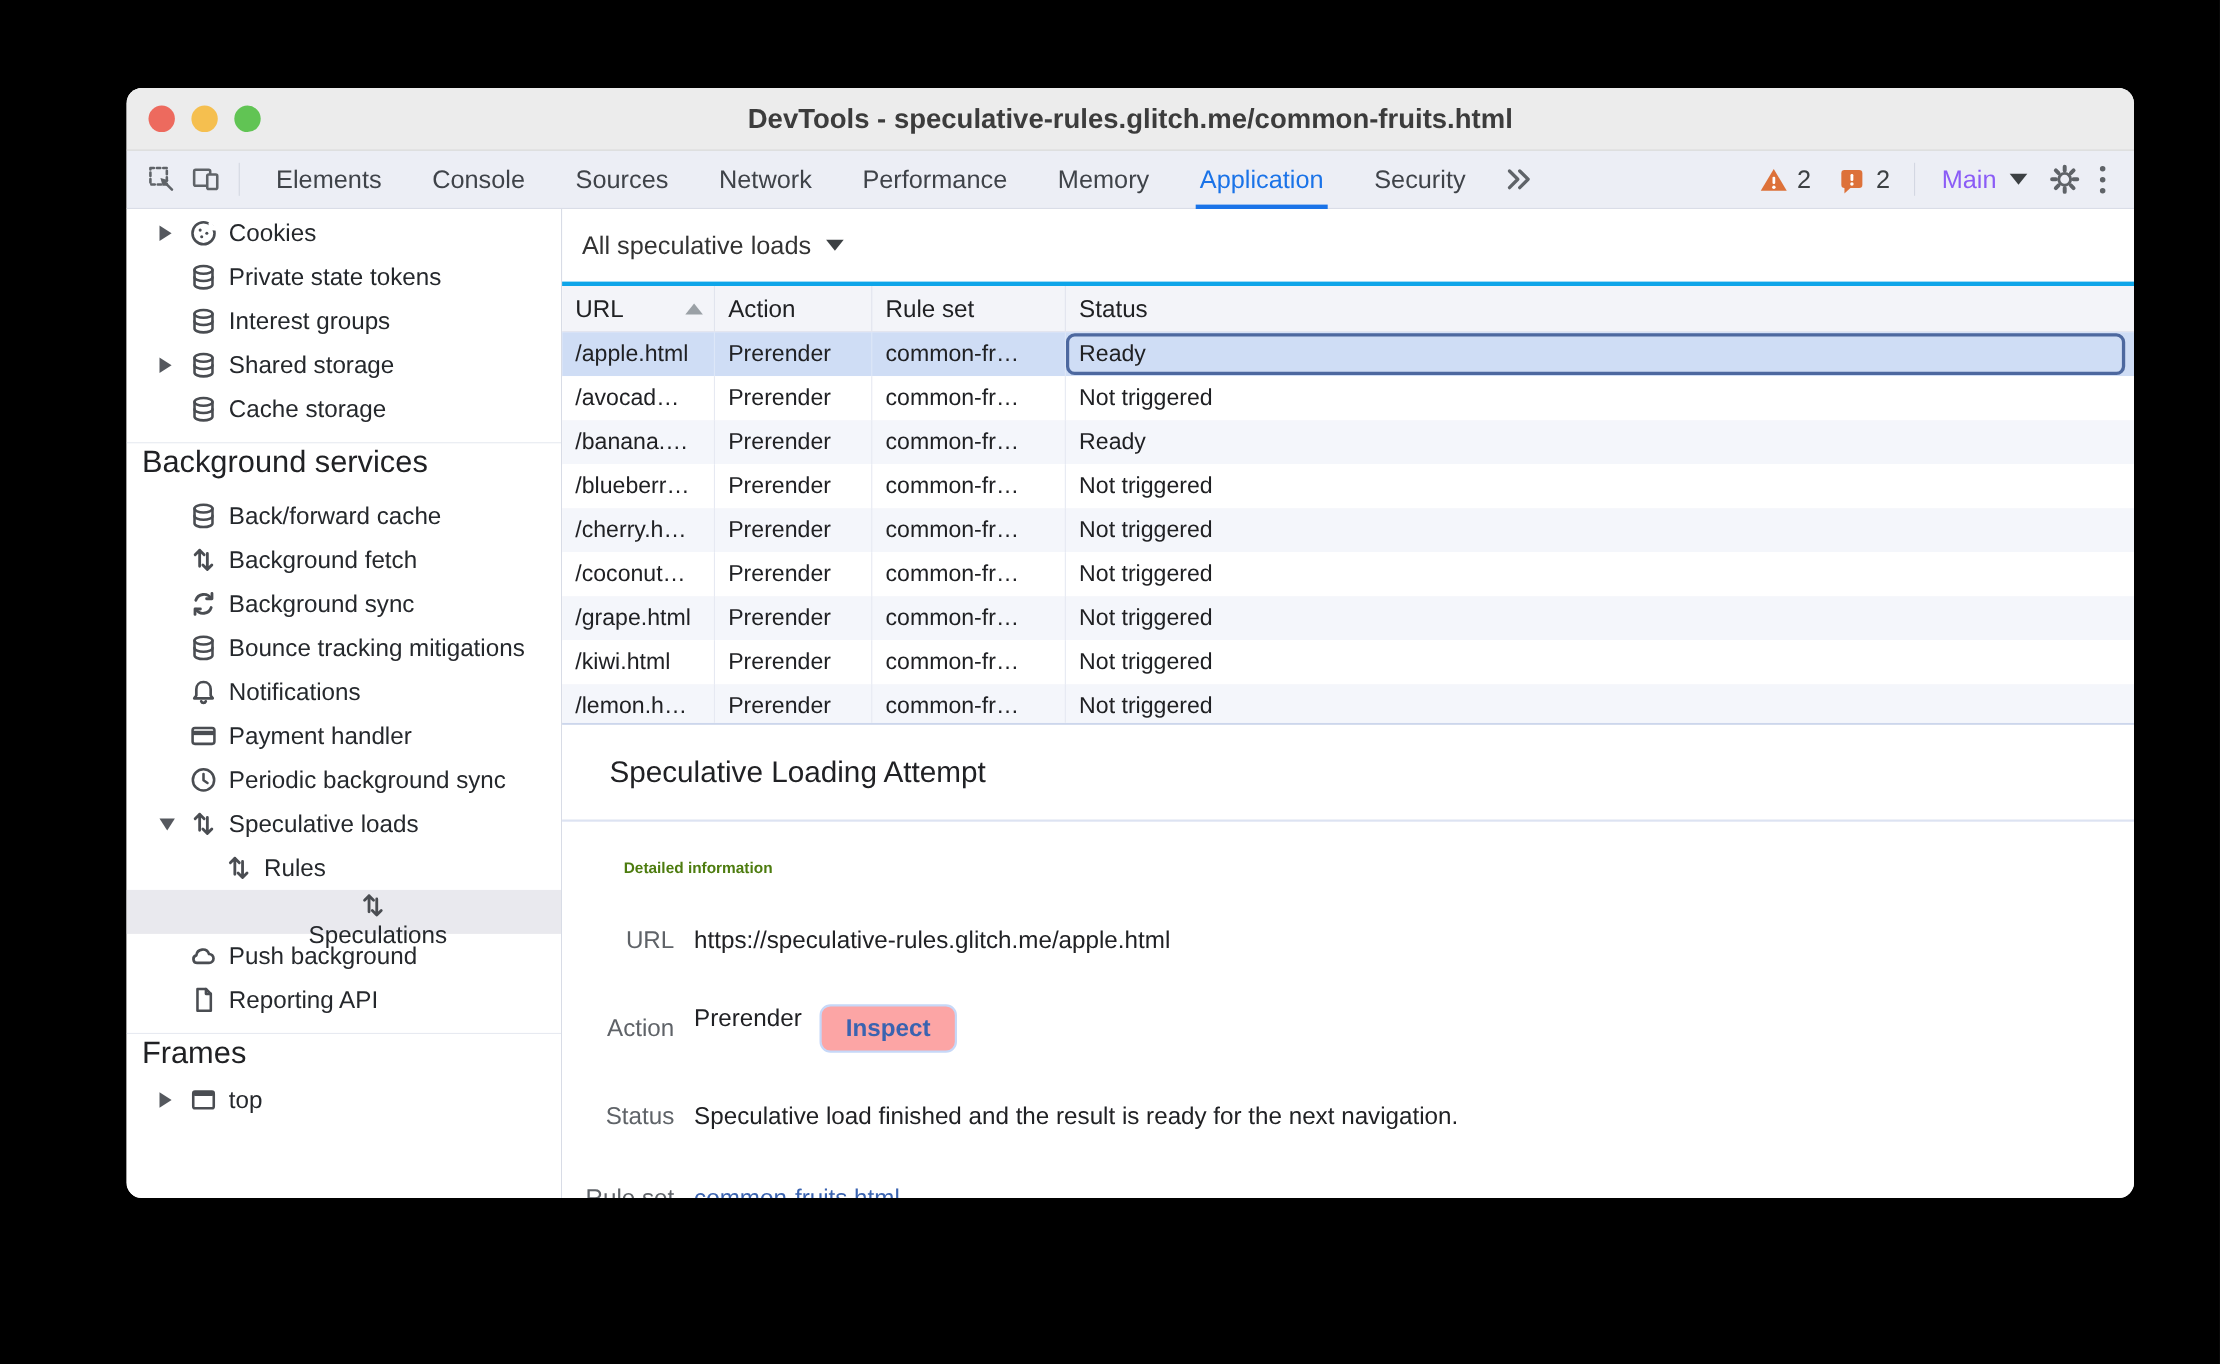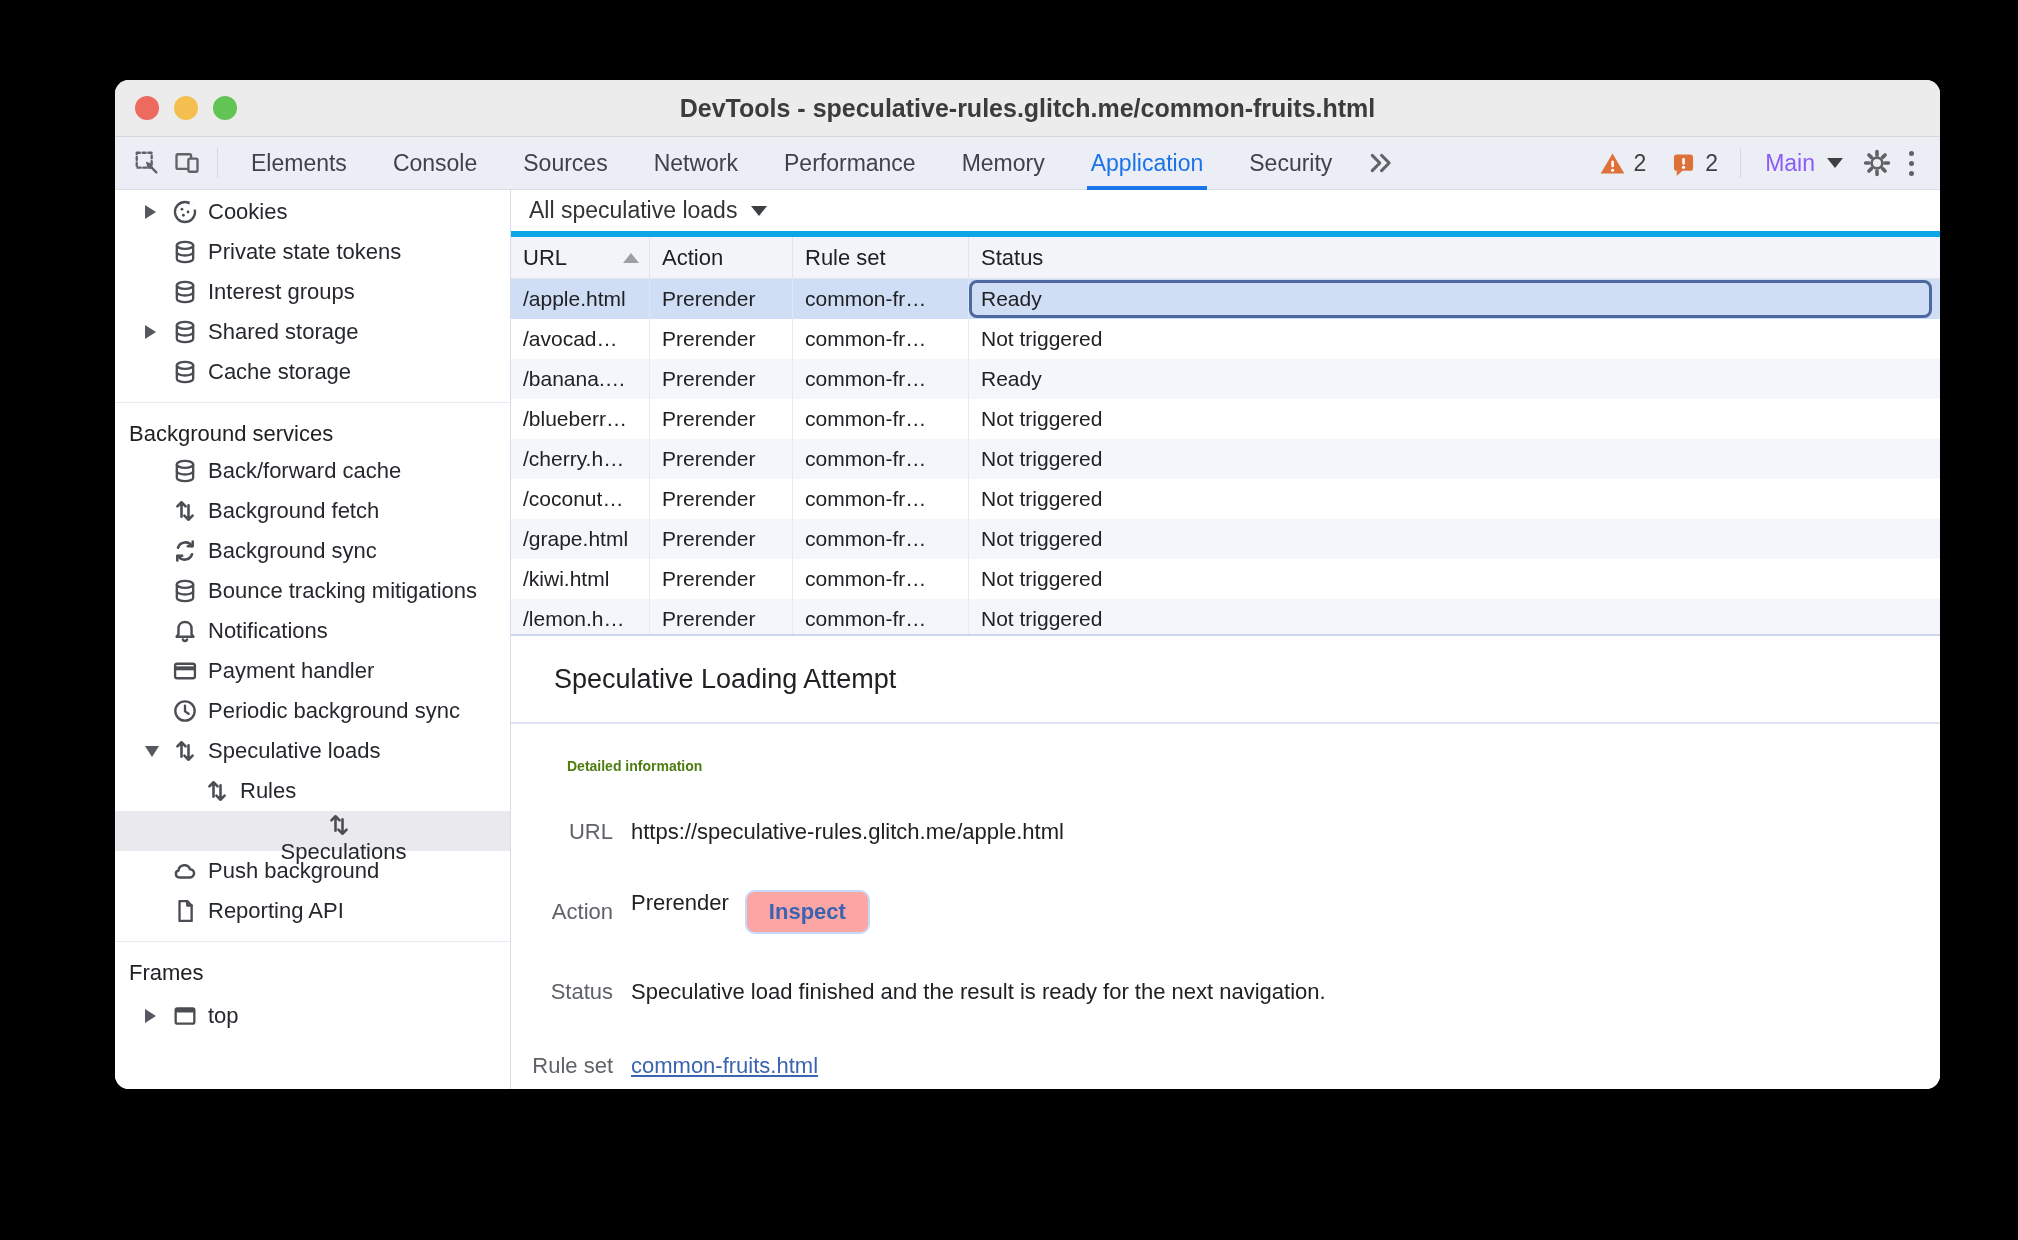--- a/index.html
+++ b/index.html
@@ -45,28 +45,28 @@
   .side-row.nested { padding-left:62px; }
   .side-row.selected { background:#e9e9ee;flex-direction:column; }
   .twisty { width:26px; flex:none; display:flex; align-items:center; }
   .tri-right { width:0; height:0; border-top:7px solid transparent; border-bottom:7px solid transparent;
     border-left:11px solid #55585e; }
   .tri-down { width:0; height:0; border-left:7px solid transparent; border-right:7px solid transparent;
     border-top:11px solid #55585e; }
   .s-icon { width:28px; height:28px; flex:none; margin-right:9px; }
   .s-icon svg { width:28px; height:28px; }
   .side-div { height:1px; background:#e7eaf1; margin-top:10px; }
-  .side-head { height:34px; display:flex; align-items:center; padding-left:14px; margin-top:14px;
-    font-size:22px; font-weight:500; color:#202124; }
-  .grp { margin-top:0; }
+  .side-head { height:34px; display:flex; align-items:center; padding-left:14px; 
+    font-size:28px; font-weight:500; color:#202124; }
+  .grp { margin-top:12px; }
 
   
   .main { flex:1; display:flex; flex-direction:column; min-width:0; }
-  .dg-toolbar { height:47px; flex:none; display:flex; align-items:center; gap:14px;
-    padding-left:18px; border-bottom:6px solid #0ea5e9; font-size:23px; color:#333; }
+  .dg-toolbar { height:70px; flex:none; display:flex; align-items:center; gap:14px;
+    padding-left:18px; border-bottom:4px solid #0ea5e9; font-size:23px; color:#333; }
   .dg-toolbar .caret-down { border-left-width:8px; border-right-width:8px; border-top-width:10px; }
 
   .grid { height:399px; flex:none; overflow:hidden; border-bottom:2px solid #ccd6ec; }
   .thead { height:42px; display:flex; background:#f3f4f9; border-bottom:1px solid #e1e4ee;
     font-size:22px; color:#202124; }
   .th { display:flex; align-items:center; padding-left:12px; border-right:1px solid #e1e4ee; }
   .th:last-child { border-right:none; }
   .col-url { width:139px; flex:none; justify-content:space-between; padding-right:10px; }
   .col-action { width:143px; flex:none; }
   .col-rule { width:176px; flex:none; }

